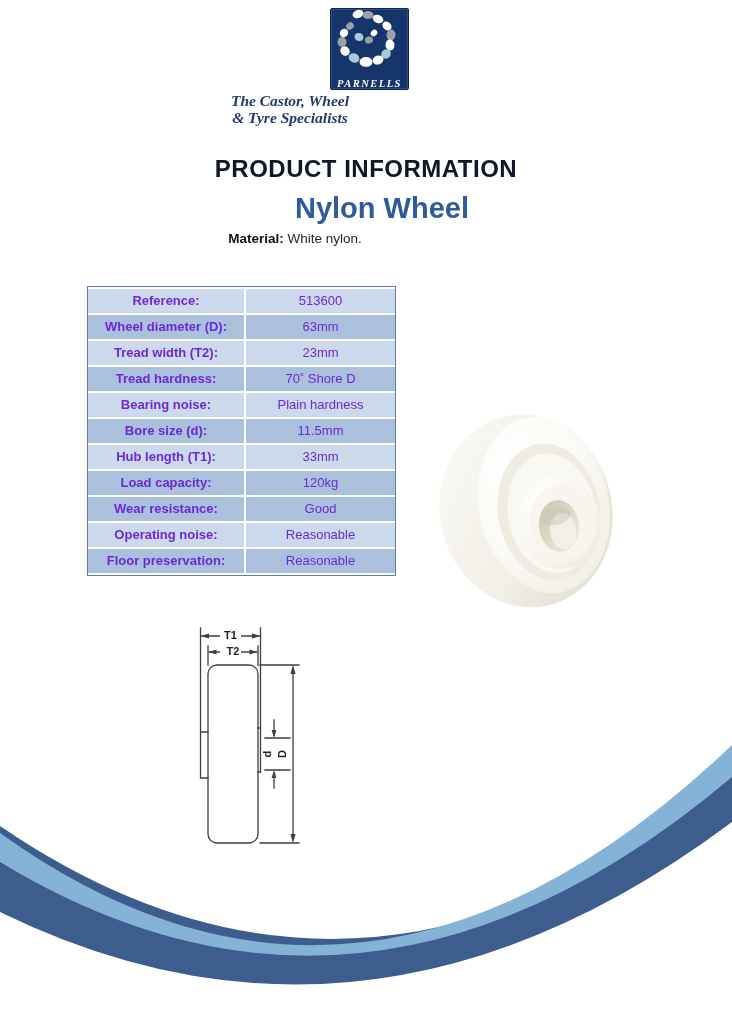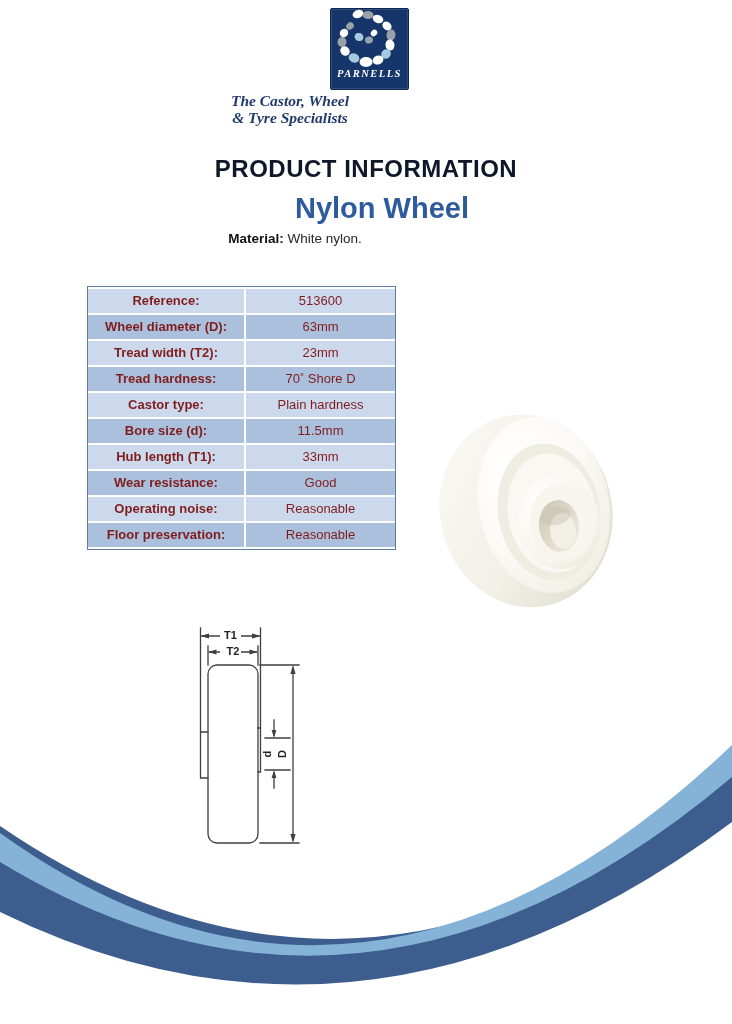--- a/index.html
+++ b/index.html
@@ -12,21 +12,21 @@
   .page{position:absolute;inset:0;}
 
   
   .logo-box{
     position:absolute;left:330px;top:8px;width:77px;height:80px;
     background:var(--logo-navy);border:1px solid #0c2750;border-radius:2px;
     box-shadow:inset 0 0 0 1px rgba(255,255,255,.12);
   }
   .logo-swirl{position:absolute;left:0;top:0;}
   .logo-word{
-    position:absolute;left:0;right:0;bottom:10px;text-align:center;
+    position:absolute;left:0;right:0;bottom:0;text-align:center;
     color:#ffffff;font-family:"Liberation Serif", serif;font-style:italic;
     font-size:10.5px;letter-spacing:1.5px;font-weight:600;
   }
   .tagline{
     position:absolute;left:0;top:93px;width:580px;text-align:center;
     color:var(--tagline-navy);font-family:"Liberation Serif", serif;
     font-style:italic;font-weight:700;font-size:15.5px;line-height:16.5px;
   }
 
   
@@ -46,21 +46,21 @@
 
   
   .spec-wrap{
     position:absolute;left:87px;top:286px;
     border:1px solid var(--table-border);
     background:#ffffff;
   }
   table.spec{border-collapse:separate;border-spacing:0 2px;}
   table.spec td{
     height:24px;line-height:24px;padding:0 4px;
-    font-size:13px;color:#7f1d1d;text-align:center;white-space:nowrap;
+    font-size:13px;color:#6d28d9;text-align:center;white-space:nowrap;
   }
   table.spec td.lbl{width:148px;font-weight:700;}
   table.spec td.val{width:141px;border-left:2px solid #ffffff;}
   table.spec tr.light td{background:var(--table-row-light);}
   table.spec tr.dark  td{background:var(--table-row-dark);}
 
   
   .photo{position:absolute;left:428px;top:405px;width:205px;height:215px;}
   .drawing{position:absolute;left:185px;top:620px;width:130px;height:237px;}
   .swoosh{position:absolute;left:0;top:0;width:732px;height:1024px;pointer-events:none;}
@@ -125,30 +125,34 @@
           </tr>
           <tr class="light">
             <td class="lbl">Tread width (T2):</td>
             <td class="val">23mm</td>
           </tr>
           <tr class="dark">
             <td class="lbl">Tread hardness:</td>
             <td class="val">70˚ Shore D</td>
           </tr>
           <tr class="light">
-            <td class="lbl">Castor type:</td>
+            <td class="lbl">Bearing noise:</td>
             <td class="val">Plain hardness</td>
           </tr>
           <tr class="dark">
             <td class="lbl">Bore size (d):</td>
             <td class="val">11.5mm</td>
           </tr>
           <tr class="light">
             <td class="lbl">Hub length (T1):</td>
             <td class="val">33mm</td>
+          </tr>
+          <tr class="dark">
+            <td class="lbl">Load capacity:</td>
+            <td class="val">120kg</td>
           </tr>
           <tr class="dark">
             <td class="lbl">Wear resistance:</td>
             <td class="val">Good</td>
           </tr>
           <tr class="light">
             <td class="lbl">Operating noise:</td>
             <td class="val">Reasonable</td>
           </tr>
           <tr class="dark">

